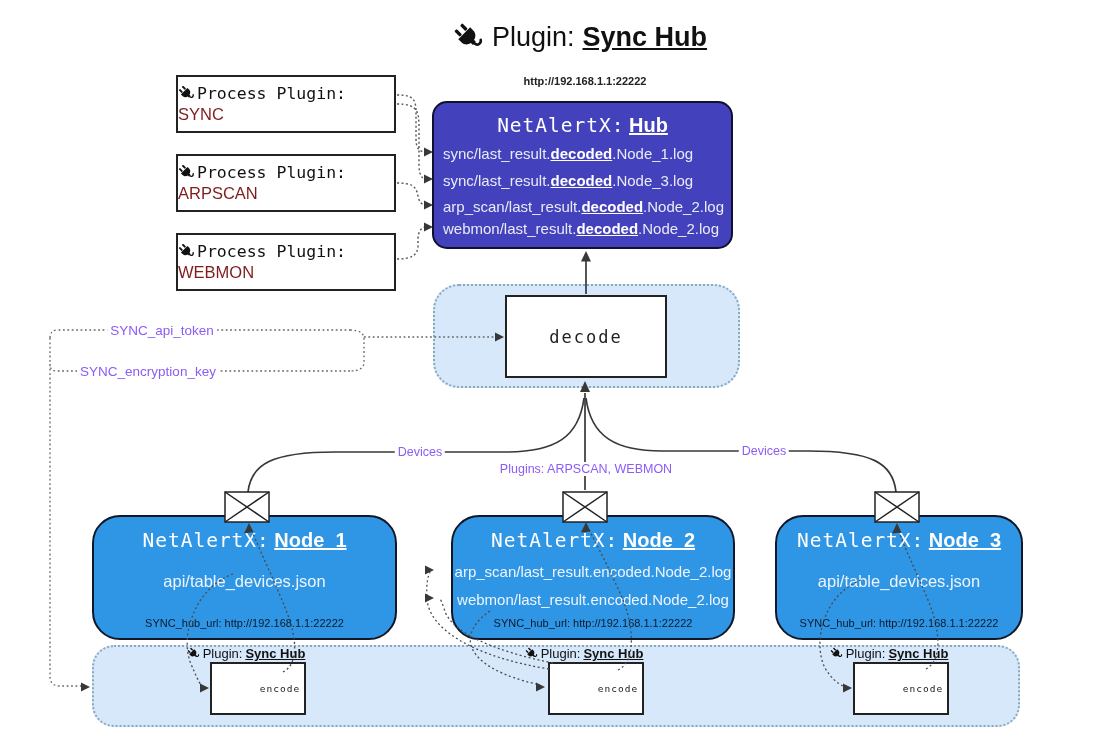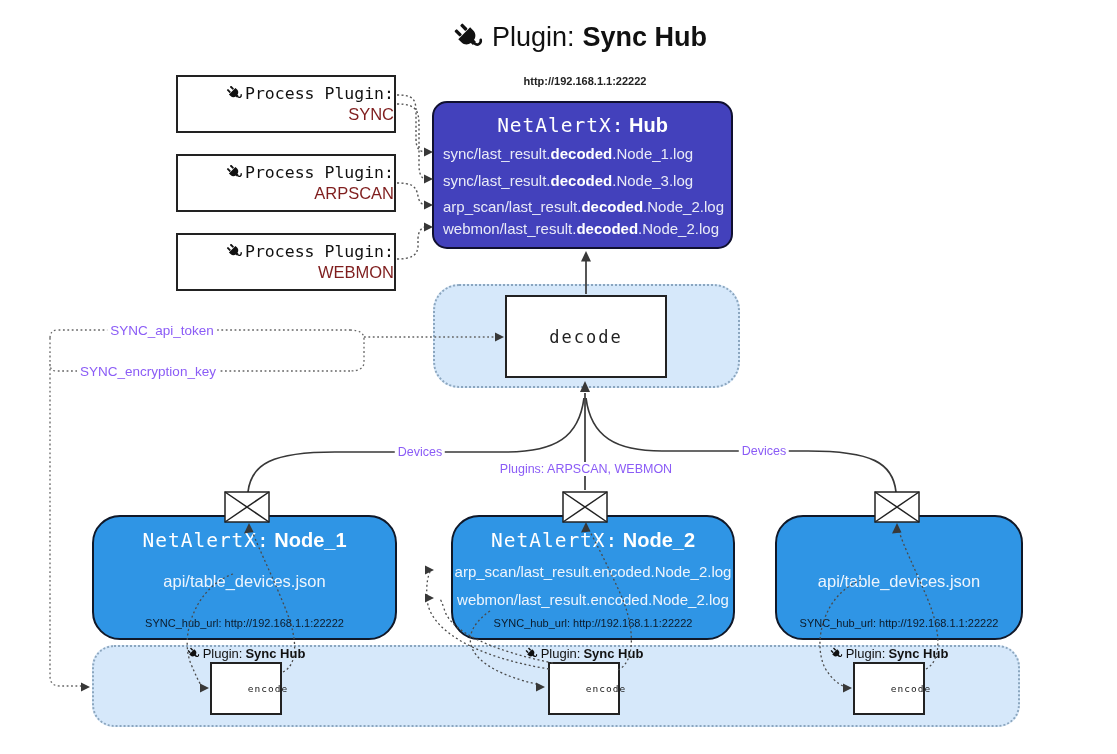--- a/index.html
+++ b/index.html
@@ -1,32 +1,32 @@
 <!DOCTYPE html>
 <html><head>
 <meta charset="utf-8">
 <style>
   html,body{margin:0;padding:0;background:#fff;}
   #canvas{position:relative;width:1117px;height:754px;background:#fff;overflow:hidden;
           font-family:"Liberation Sans",sans-serif;color:#222;}
   .mono{font-family:"DejaVu Sans Mono",monospace;}
-  .b{font-weight:700;}
+  .b{font-weight:700;text-decoration:underline;}
 
   
   .title{position:absolute;left:340px;top:16px;width:480px;height:42px;
          display:flex;align-items:center;justify-content:center;gap:8px;
          font-size:27px;color:#111;}
   .plug-lg{width:31px;height:31px;fill:#111;color:#111;}
   .plug-sm{width:17px;height:17px;fill:#111;color:#111;flex:0 0 auto;}
   .plug-xs{width:13px;height:13px;fill:#111;color:#111;flex:0 0 auto;}
 
   
   .pbox{position:absolute;left:176px;width:220px;height:58px;background:#fff;
         border:2px solid #222;box-sizing:border-box;display:flex;flex-direction:column;
-        align-items:flex-end;justify-content:center;z-index:2;}
+        align-items:flex-start;justify-content:center;z-index:2;}
   .pbox-l1{display:flex;align-items:center;gap:2px;font-family:"DejaVu Sans Mono",monospace;
            font-size:16.5px;color:#111;}
   .pbox-l2{font-family:Liberation Sans, sans-serif;font-size:16.5px;color:#7f1d1d;margin-top:2px;}
 
   
   .hub{position:absolute;left:432px;top:101px;width:301px;height:148px;background:#4341bc;
        border:2px solid #101030;border-radius:15px;box-sizing:border-box;z-index:1;}
   .hub-title{position:absolute;left:0;top:11px;width:100%;text-align:center;color:#fff;}
   .hub-title .mono{font-size:19.5px;letter-spacing:1px;}
   .hub-title .b{font-size:20px;}
@@ -45,21 +45,21 @@
   .node{position:absolute;top:515px;height:125px;background:#2f95e5;border:2px solid #101828;
         border-radius:28px;box-sizing:border-box;z-index:1;padding-left:24px;}
   .node-title{position:absolute;left:0;top:12px;width:100%;text-align:center;color:#fff;white-space:nowrap;}
   .node-title .mono{font-size:19.5px;letter-spacing:1px;}
   .node-title .b{font-size:20px;}
   .nline{position:absolute;left:0;width:100%;text-align:center;color:#eef5fd;white-space:nowrap;}
   .nfoot{position:absolute;left:0;bottom:9px;width:100%;text-align:center;font-size:11px;color:#0b1b2b;}
 
   
   .band{position:absolute;left:92px;top:645px;width:928px;height:82px;border-radius:22px;}
-  .enc{position:absolute;top:662px;width:72px;height:53px;background:#fff;border:2px solid #222;
+  .enc{position:absolute;top:662px;width:96px;height:53px;background:#fff;border:2px solid #222;
        box-sizing:border-box;display:flex;align-items:center;justify-content:center;
        font-size:9.5px;letter-spacing:1px;z-index:2;padding-left:44px;}
   .enc-lbl{position:absolute;top:645px;width:190px;height:17px;display:flex;align-items:center;
            justify-content:center;gap:3px;font-size:13px;color:#111;z-index:2;white-space:nowrap;}
 
   
   .lbl{position:absolute;transform:translate(-50%,-50%);background:#fff;padding:0 3px;
        font-size:12.5px;color:#8b5cf6;white-space:nowrap;z-index:6;}
   .lbl-sm{font-size:11px;color:#222;font-weight:bold;}
   .lbl-cfg{font-size:13.5px;}
@@ -157,20 +157,24 @@
   <div class="node" style="left:451px;width:284px">
     <div class="node-title">
       <span class="mono">NetAlertX:</span>
       <span class="b">Node_2</span>
     </div>
     <div class="nline" style="top:46px;font-size:15px">arp_scan/last_result.encoded.Node_2.log</div>
     <div class="nline" style="top:74px;font-size:15px">webmon/last_result.encoded.Node_2.log</div>
     <div class="nfoot">SYNC_hub_url: http://192.168.1.1:22222</div>
   </div>
   <div class="node" style="left:775px;width:248px">
+    <div class="node-title">
+      <span class="mono">NetAlertX:</span>
+      <span class="b">Node_3</span>
+    </div>
     <div class="nline" style="top:55px;font-size:16.5px">api/table_devices.json</div>
     <div class="nfoot">SYNC_hub_url: http://192.168.1.1:22222</div>
   </div>
 
   <div class="soft band"></div>
 
   <div class="enc-lbl" style="left:151px">
     <svg class="plug-xs">
         <use href="#plug"></use>
       </svg>

